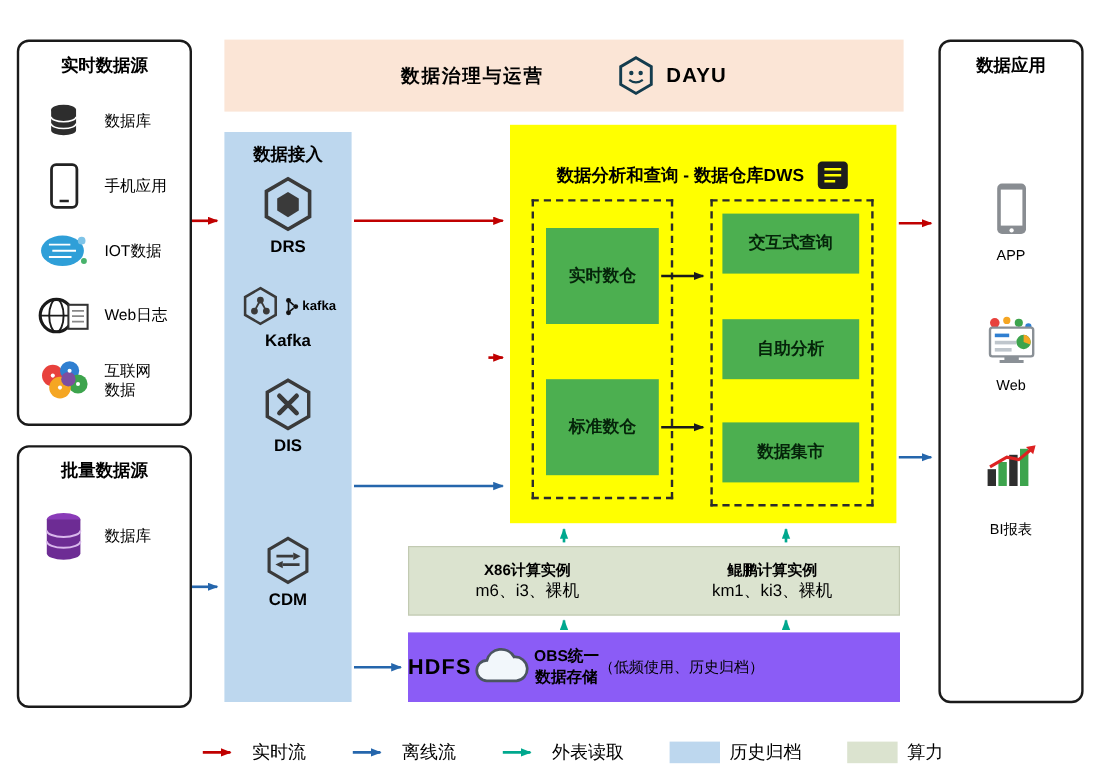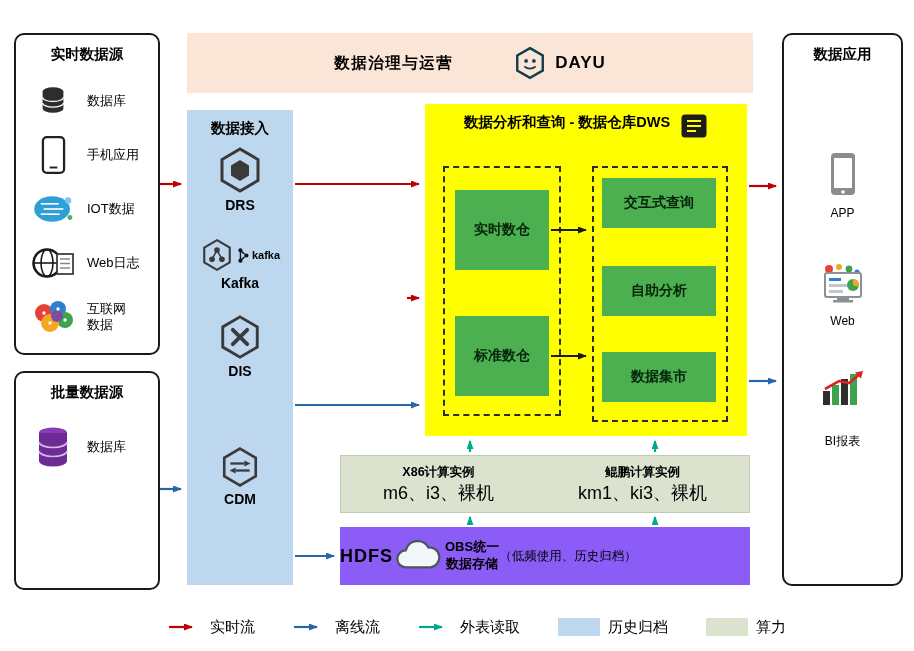--- a/index.html
+++ b/index.html
@@ -31,38 +31,38 @@
   .ing-item{position:absolute;width:100%;display:flex;flex-direction:column;align-items:center;gap:3px;}
   .ing-label{font-weight:bold;font-size:14px;}
   .kafka-row{display:flex;align-items:center;gap:3px;}
   .kafka-word{font-weight:bold;font-size:11px;}
 
   
   #proc{position:absolute;left:325px;top:218px;width:80px;height:168px;background:#d9d9d9;}
 
   
   #dws{position:absolute;left:425px;top:104px;width:322px;height:332px;background:#ffff00;}
-  #dws .head{display:flex;align-items:flex-start;justify-content:center;gap:10px;padding-top:9px;}
+  #dws .head{display:flex;align-items:center;justify-content:center;gap:10px;padding-top:9px;margin-top:20px;}
   #dws .head .t{font-size:14.5px;font-weight:bold;}
   .dashed{position:absolute;border:2px dashed #2b2b2b;}
   #dash-left{left:18px;top:62px;width:118px;height:250px;}
   #dash-right{left:167px;top:62px;width:136px;height:256px;}
   .gbox{position:absolute;background:#4caf50;display:flex;align-items:center;justify-content:center;
         font-size:14px;font-weight:bold;color:#05240a;}
   #g-rt{left:30px;top:86px;width:94px;height:80px;}
   #g-std{left:30px;top:212px;width:94px;height:80px;}
   #g-query{left:177px;top:74px;width:114px;height:50px;}
   #g-self{left:177px;top:162px;width:114px;height:50px;}
   #g-mart{left:177px;top:248px;width:114px;height:50px;}
 
   
   #compute{position:absolute;left:340px;top:455px;width:410px;height:58px;background:#dbe3cf;
            display:flex;justify-content:space-around;align-items:center;text-align:center;border:1px solid #c2cab2;}
   #compute .ct{font-size:12.5px;font-weight:bold;}
-  #compute .cs{font-size:18px;}
+  #compute .cs{font-size:14px;}
   #storage{position:absolute;left:340px;top:527px;width:410px;height:58px;background:#8b5cf6;
            display:flex;align-items:center;gap:0;}
   #storage .hdfs{font-size:18px;font-weight:bold;letter-spacing:1px;}
   #storage .obs{font-size:13px;font-weight:bold;white-space:pre-line;text-align:center;line-height:1.3;}
   #storage .note{font-size:12.5px;}
 
   
   .app-item{position:absolute;width:100%;display:flex;flex-direction:column;align-items:center;gap:9px;}
   .app-label{font-size:12px;}
 

